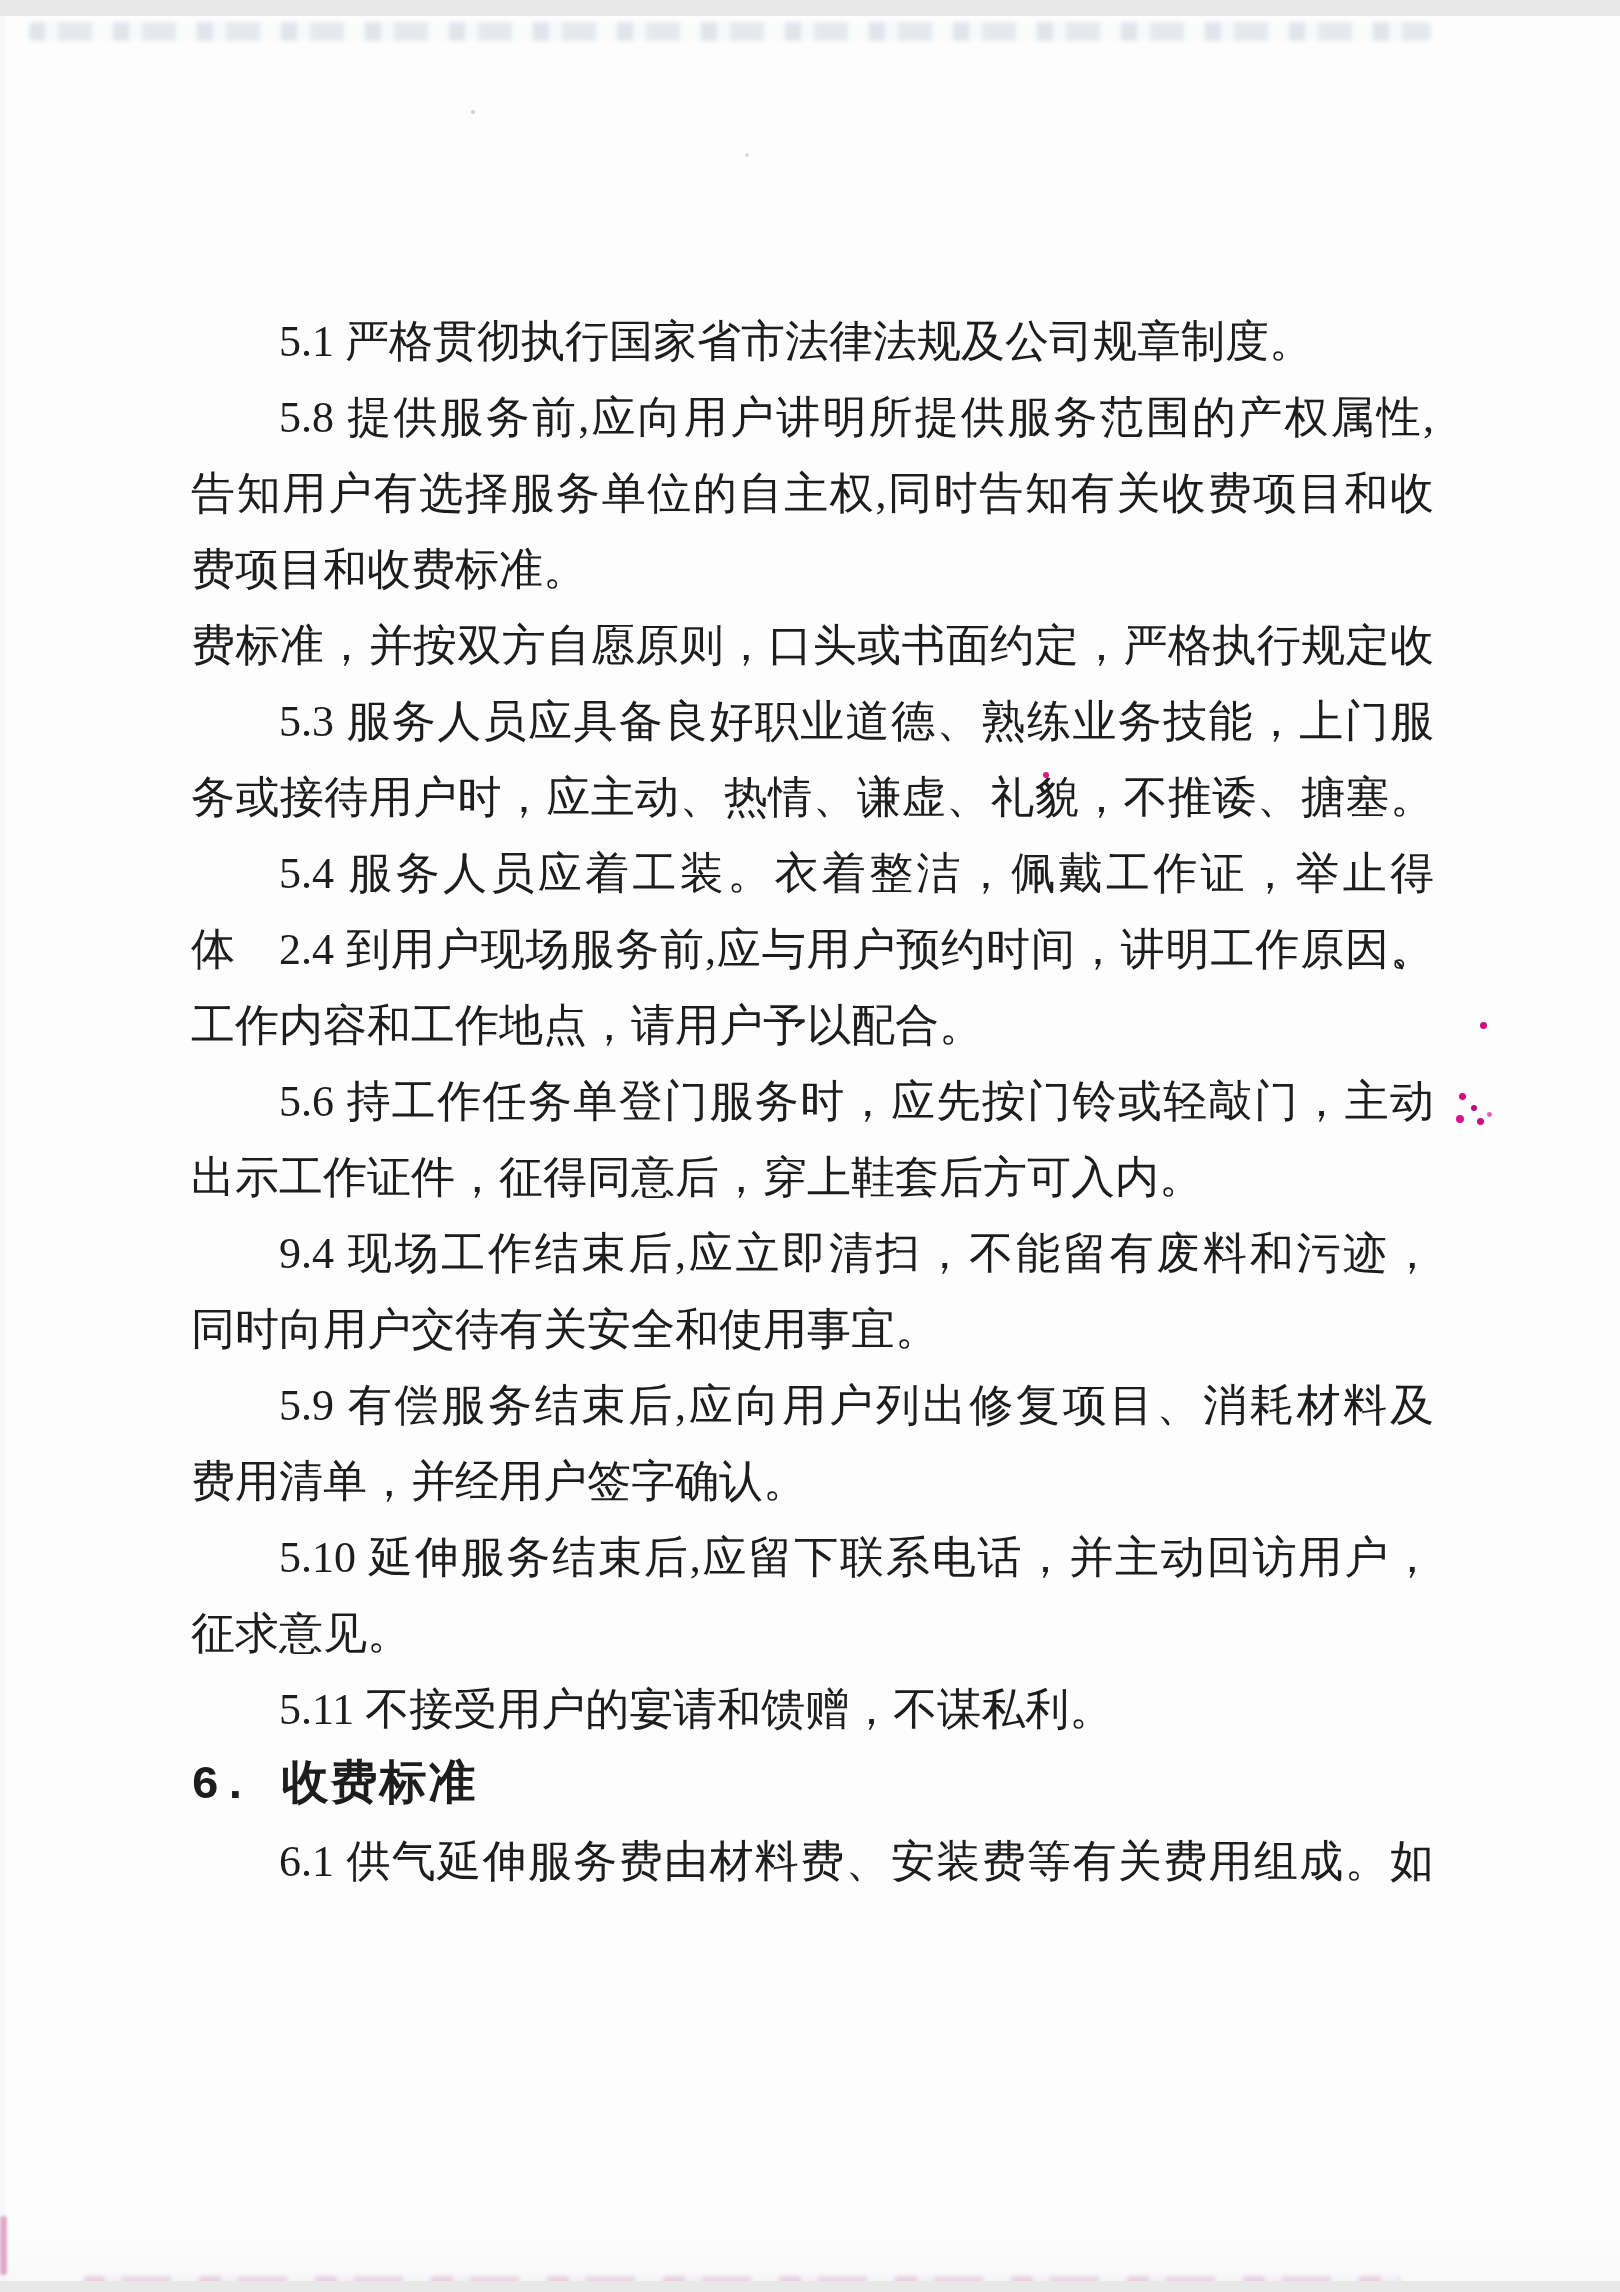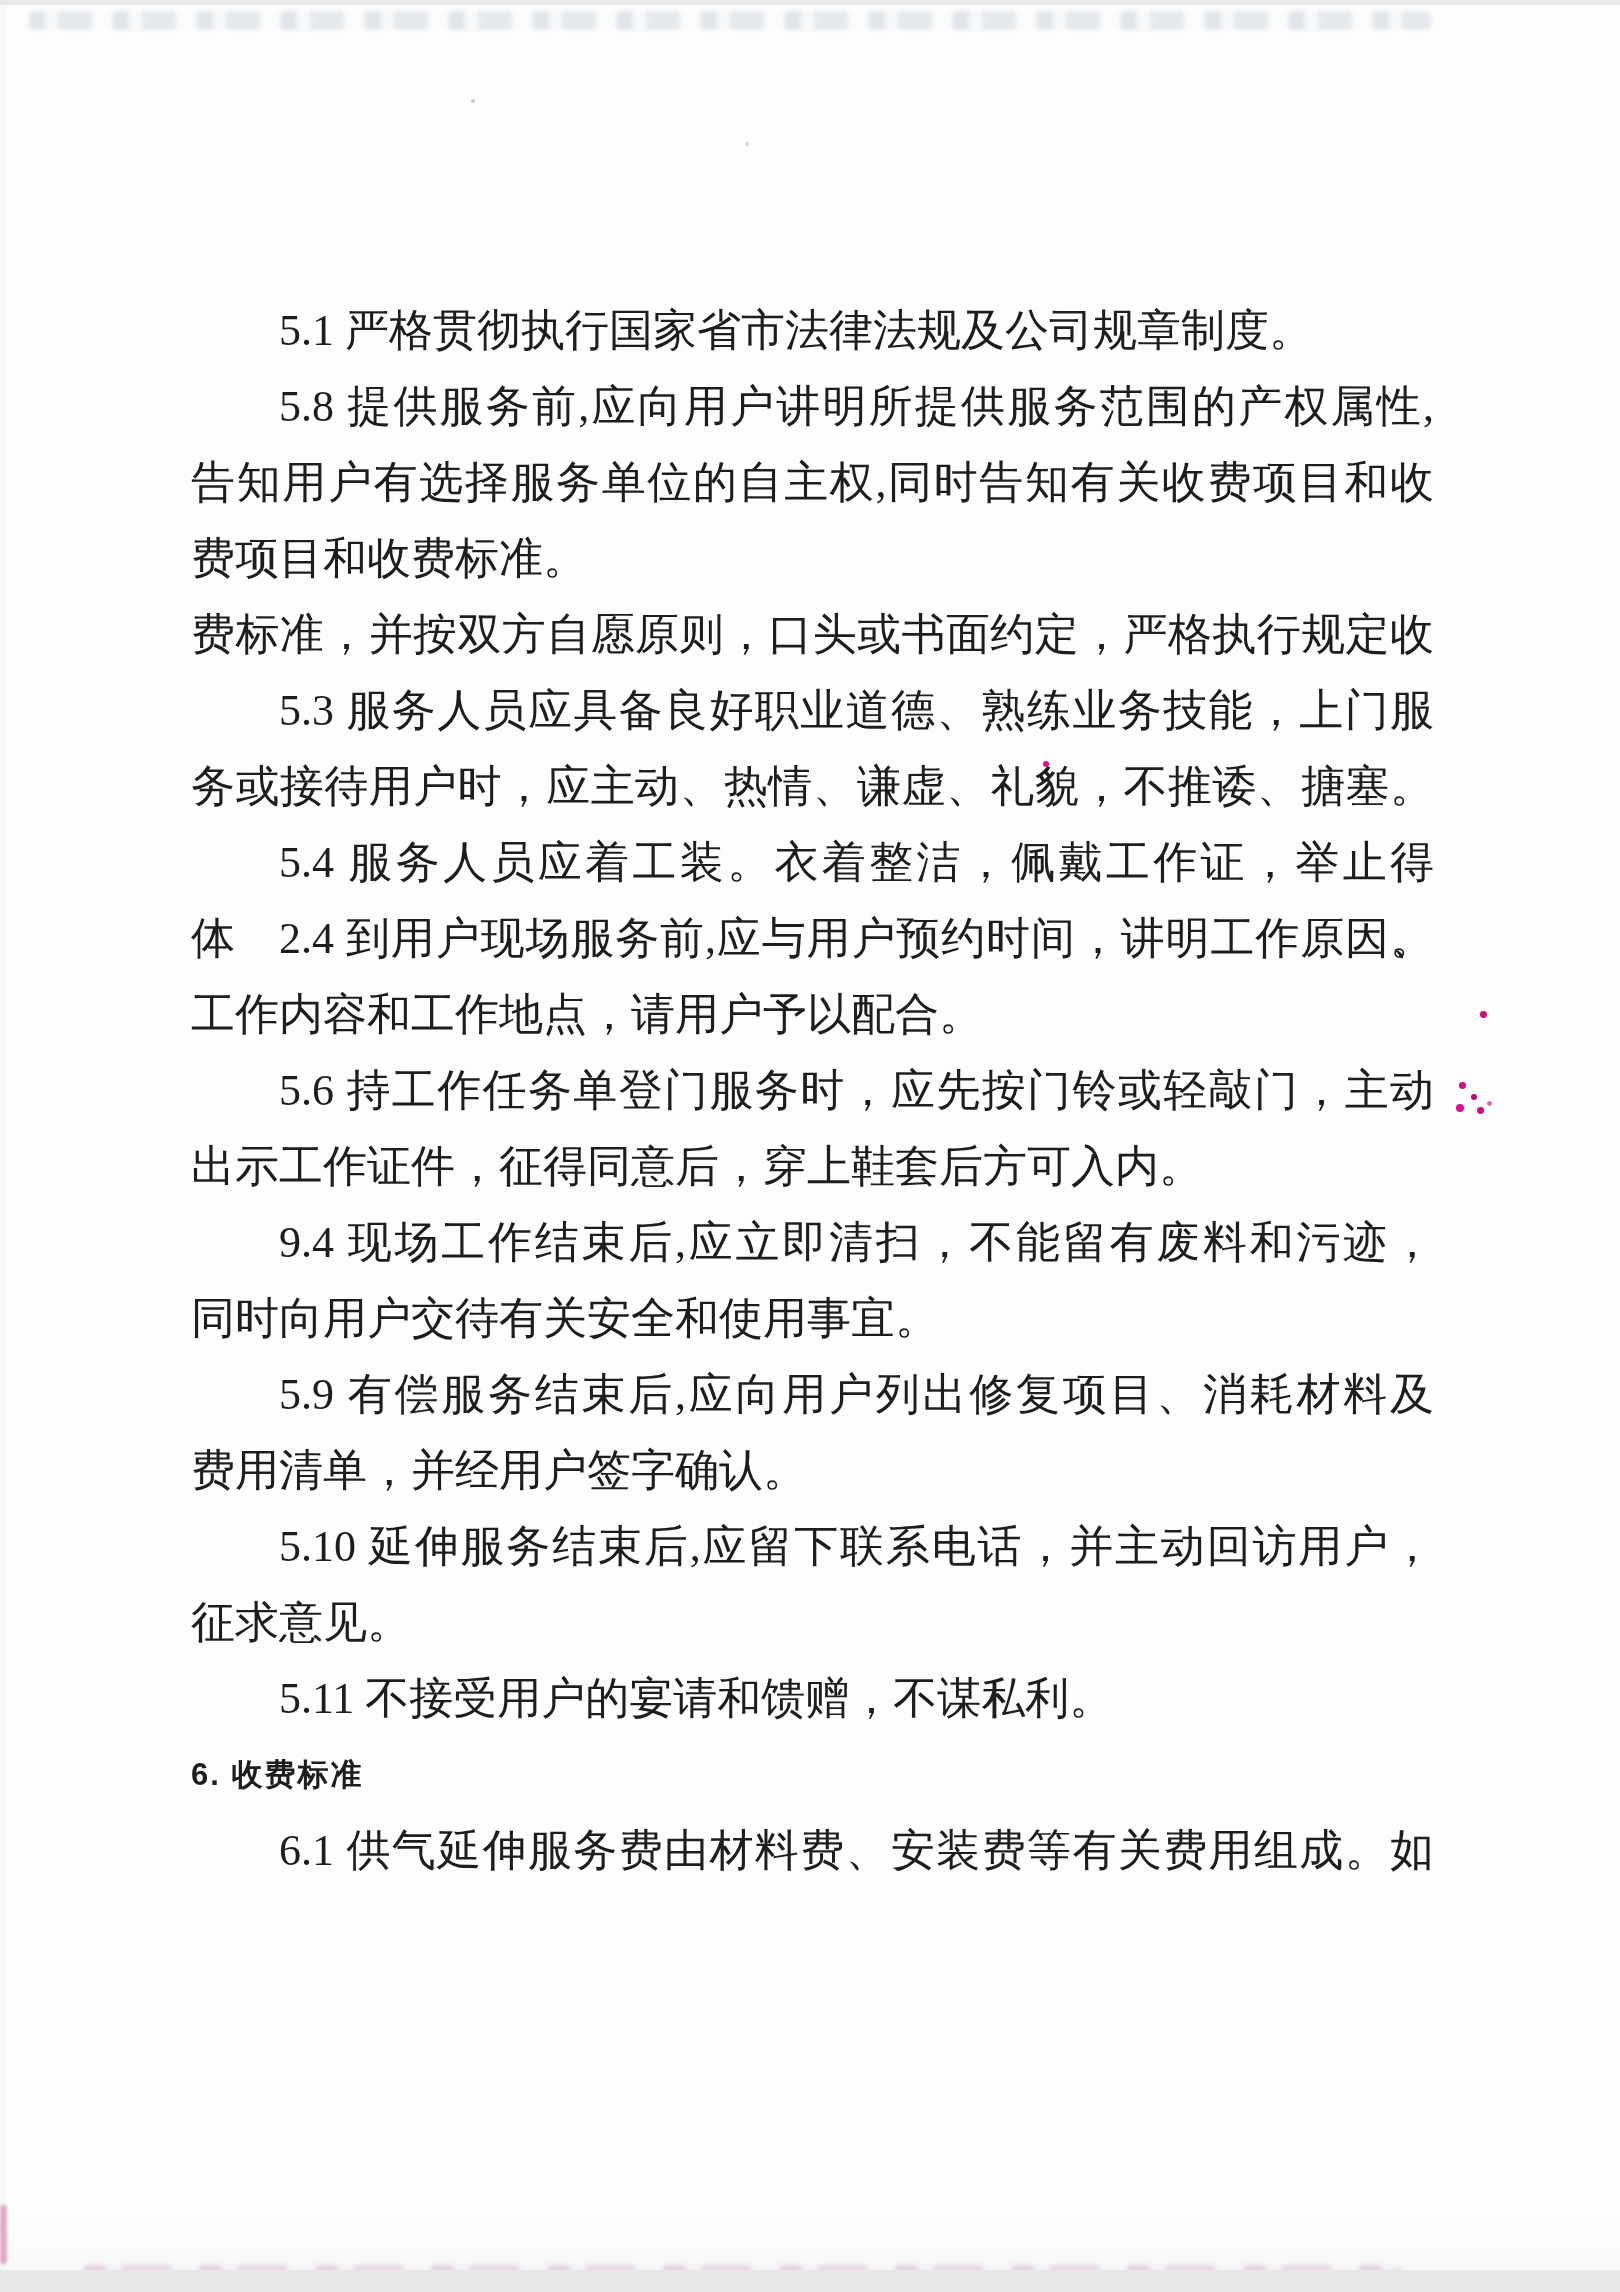--- a/index.html
+++ b/index.html
@@ -1,19 +1,19 @@
 <!DOCTYPE html>
 <html><head>
 <meta charset="utf-8">
 <style>
   html,body{margin:0;padding:0;background:#e8e8e8;}
   .page{
     position:relative;
     width:1620px;height:2265px;
-    margin:5px auto;
+    margin:16px auto;
     background:#fdfdfd;
     overflow:hidden;
     font-family:"Liberation Serif", serif;
   }
   
   .page::before{
     content:"";position:absolute;inset:0;
     background:
       linear-gradient(90deg, rgba(235,238,242,.35) 0 5.9px, rgba(255,255,255,0) 5.9px),
       linear-gradient(0deg, rgba(244,244,247,.5), rgba(255,255,255,0) 59px);
@@ -32,23 +32,23 @@
     letter-spacing:0;
     white-space:nowrap;
   }
   .line.full{
     white-space:normal;
     text-align:justify;
     text-align-last:justify;
   }
   .line.item{ text-indent:88px; }
   .line.heading{
-    font-family:Liberation Sans, sans-serif;
+    font-family:Liberation Mono, monospace;
     font-weight:700;
-    font-size:31px;
+    font-size:47px;
     letter-spacing:2px;
   }
   .smudge{
     position:absolute;
     filter:blur(2px);
     border-radius:4.9px;
     pointer-events:none;
   }
   .smudge.top{
     background:repeating-linear-gradient(90deg,

